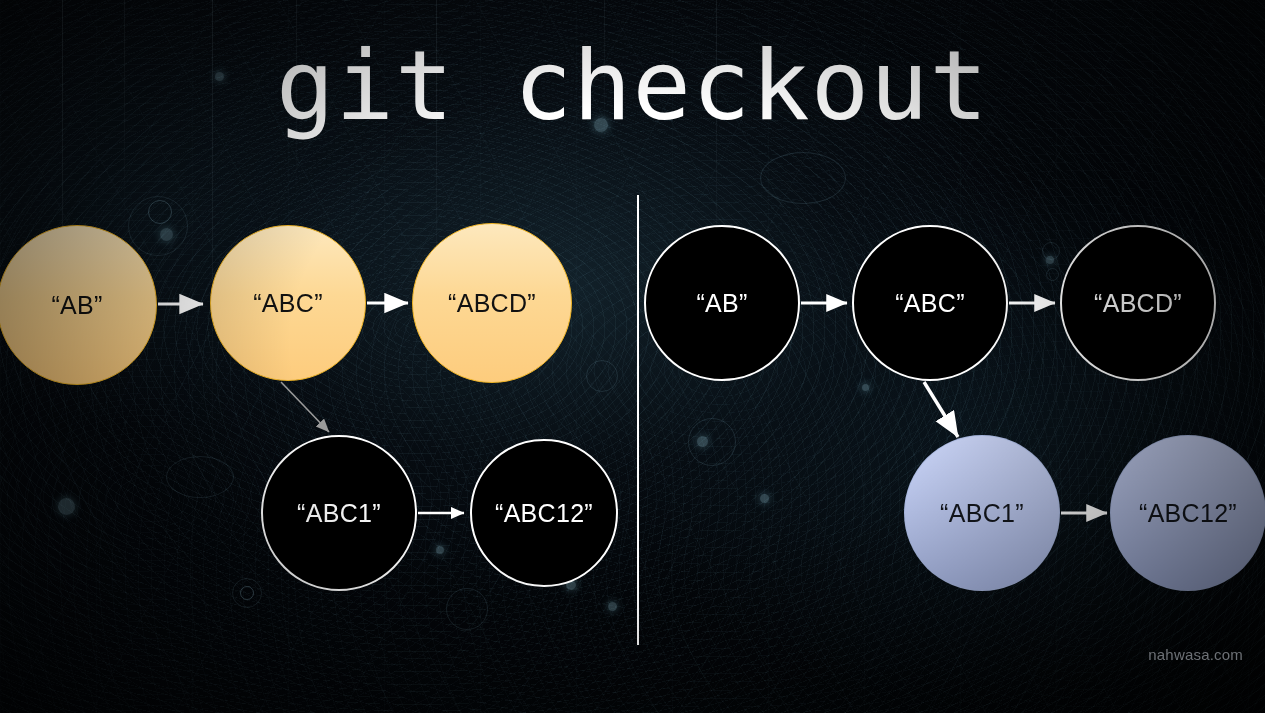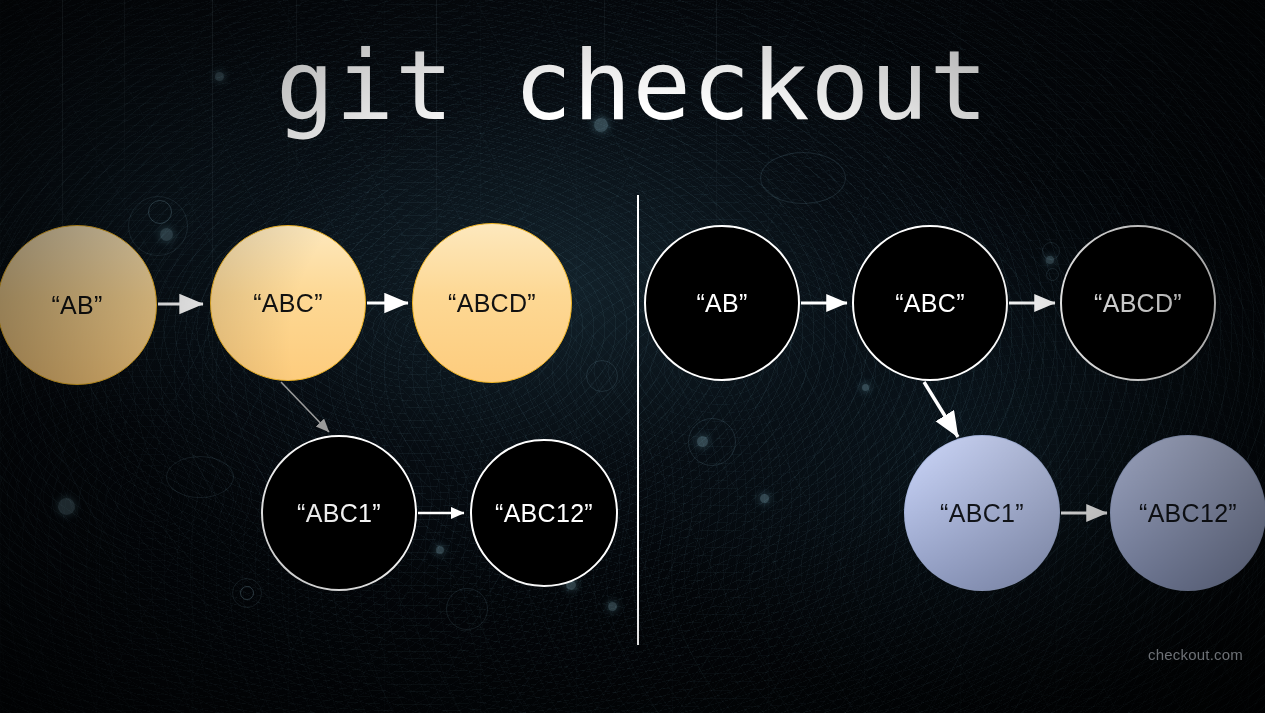--- a/index.html
+++ b/index.html
@@ -261,15 +261,15 @@
     <div class="node blue" style="left:904px; top:435px; width:156px; height:156px;">
       <span class="node-label">“ABC1”</span>
     </div>
     <div class="node blue" style="left:1110px; top:435px; width:156px; height:156px;">
       <span class="node-label">“ABC12”</span>
     </div>
   </div>
 
   <div class="bg-layer bg-vignette"></div>
 
-  <div id="watermark">checkout.com</div>
+  <div id="watermark">nahwasa.com</div>
 
 </div>
 
 </body></html>

